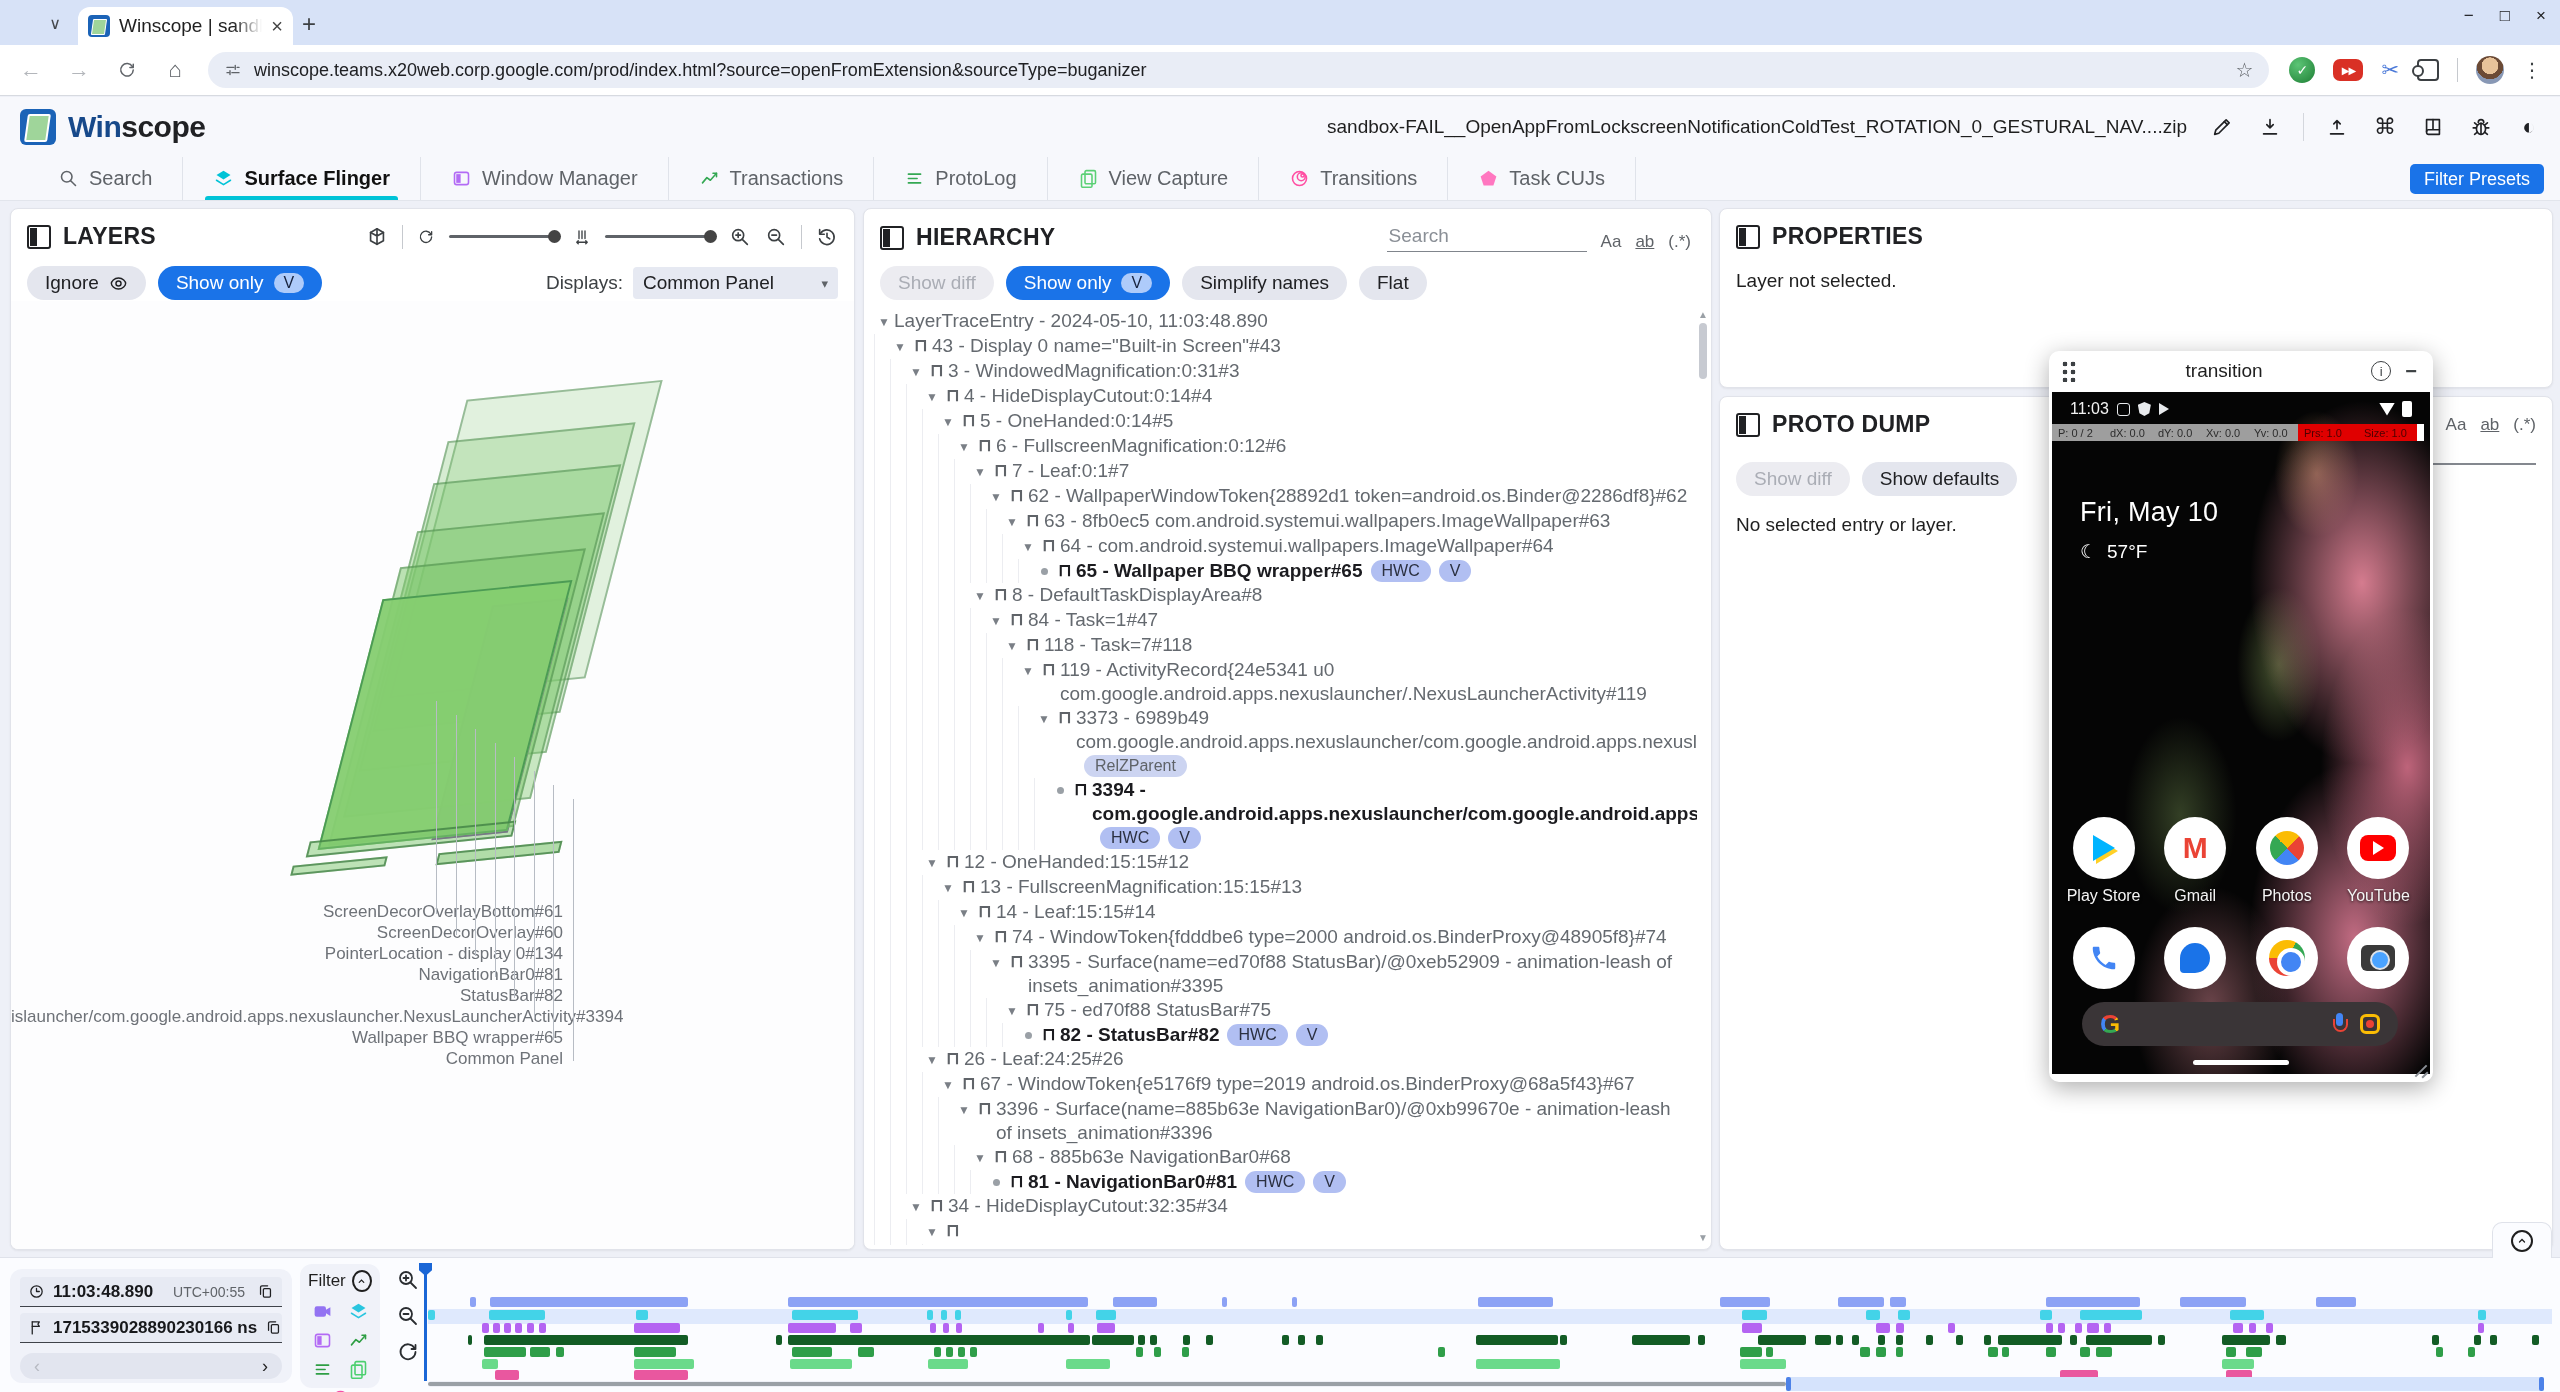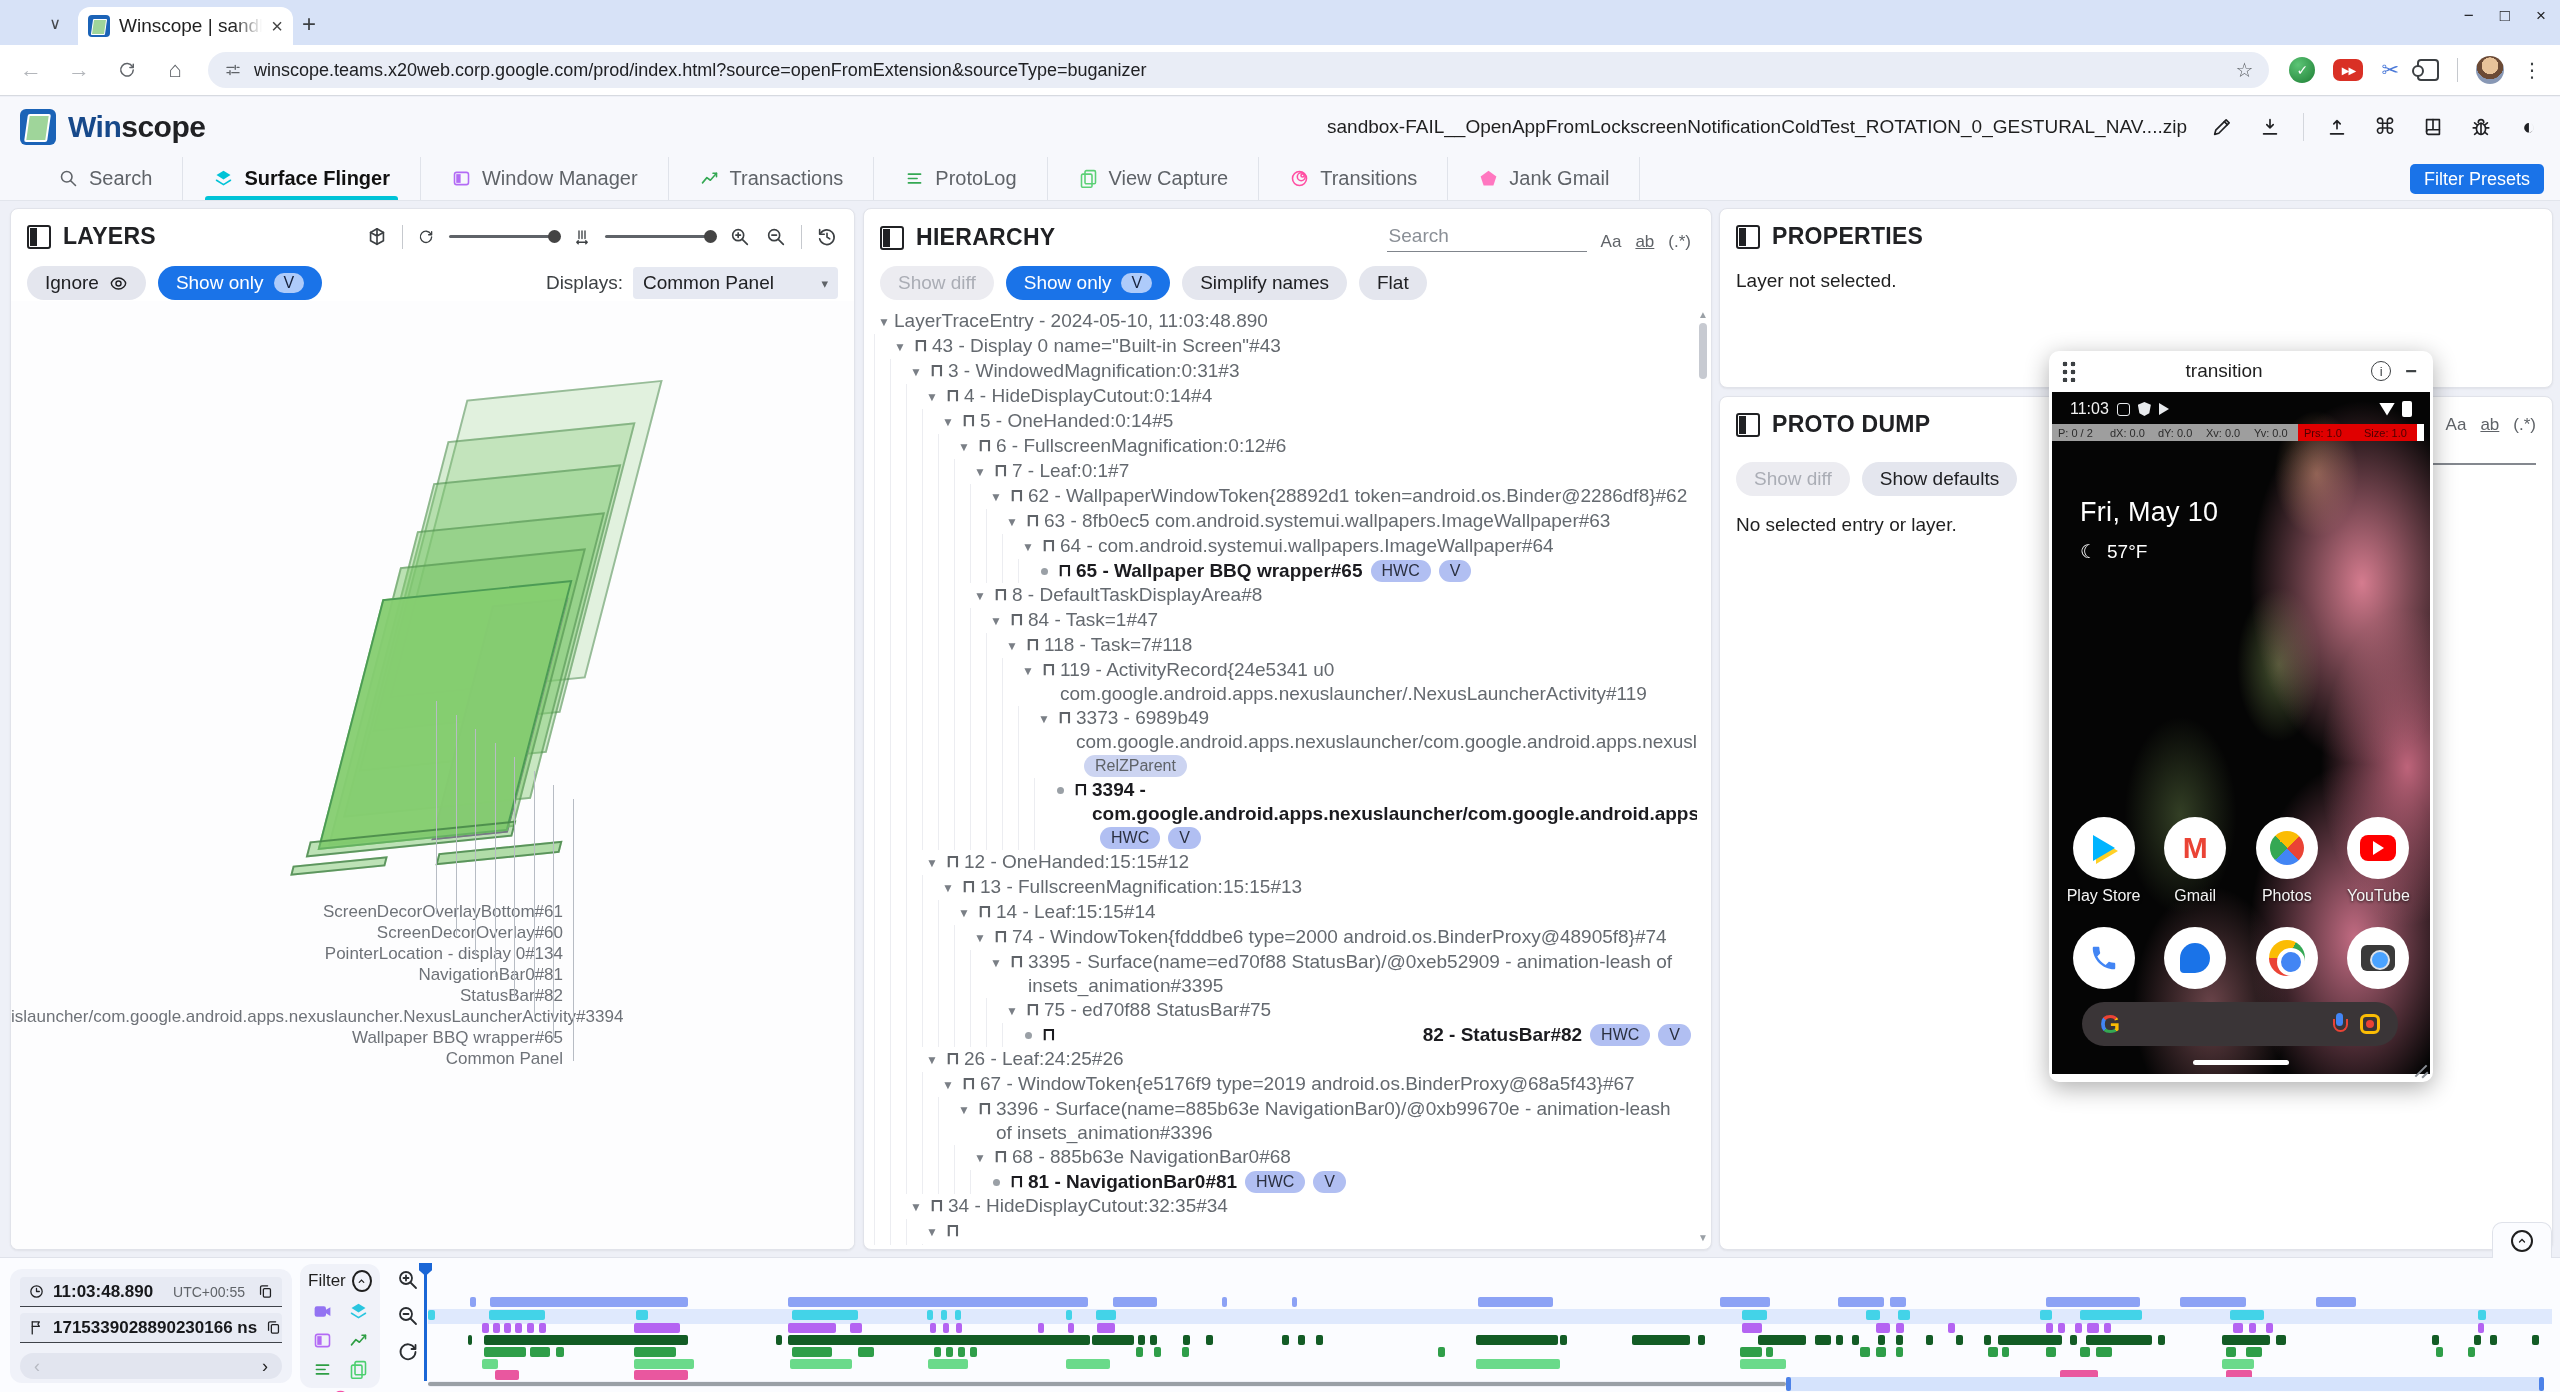--- a/index.html
+++ b/index.html
@@ -392,21 +392,21 @@
             </svg>
           </div>
           <div style="display: inline;">Transitions</div>
         </div>
         <div class="wtab">
           <div>
             <svg width="21" height="21" viewBox="0 0 24 24" fill="none" stroke="#ff77c0" stroke-width="1.8" stroke-linecap="round" stroke-linejoin="round">
               <path d="M12 3l9 6.6-3.4 10.4H6.4L3 9.6z" fill="#ff77c0" stroke="none"></path>
             </svg>
           </div>
-          <div style="display: inline;">Jank Gmail</div>
+          <div style="display: inline;">Task CUJs</div>
         </div>
       </span>
     <button id="filter-presets">
       <span>Filter Presets</span>
     </button>
   </div>
 
   <div class="panel" id="panel-layers">
     <div class="p-head">
       <span class="dock-ic"></span>
@@ -804,21 +804,21 @@
           <div class="guide"></div>
           <div class="guide"></div>
           <div class="guide"></div>
           <div class="guide"></div>
           <div class="guide"></div>
           <div class="guide"></div>
           <div class="guide"></div>
           <div class="guide"></div>
           <div class="t-bullet"></div>
           <div class="t-buf">⊓</div>
-          <div class="t-text" style="flex: 1 1 0%; text-align: right;">82 - StatusBar#82<span class="chip">HWC</span><span class="chip">V</span></div>
+          <div class="t-text" style="flex: 1 1 0%;">82 - StatusBar#82<span class="chip">HWC</span><span class="chip">V</span></div>
         </div>
         <div class="tree-row">
           <div class="guide"></div>
           <div class="guide"></div>
           <div class="guide"></div>
           <div class="t-arrow">▼</div>
           <div class="t-buf">⊓</div>
           <div class="t-text" style="flex: 1 1 0%;">26 - Leaf:24:25#26</div>
         </div>
         <div class="tree-row">

